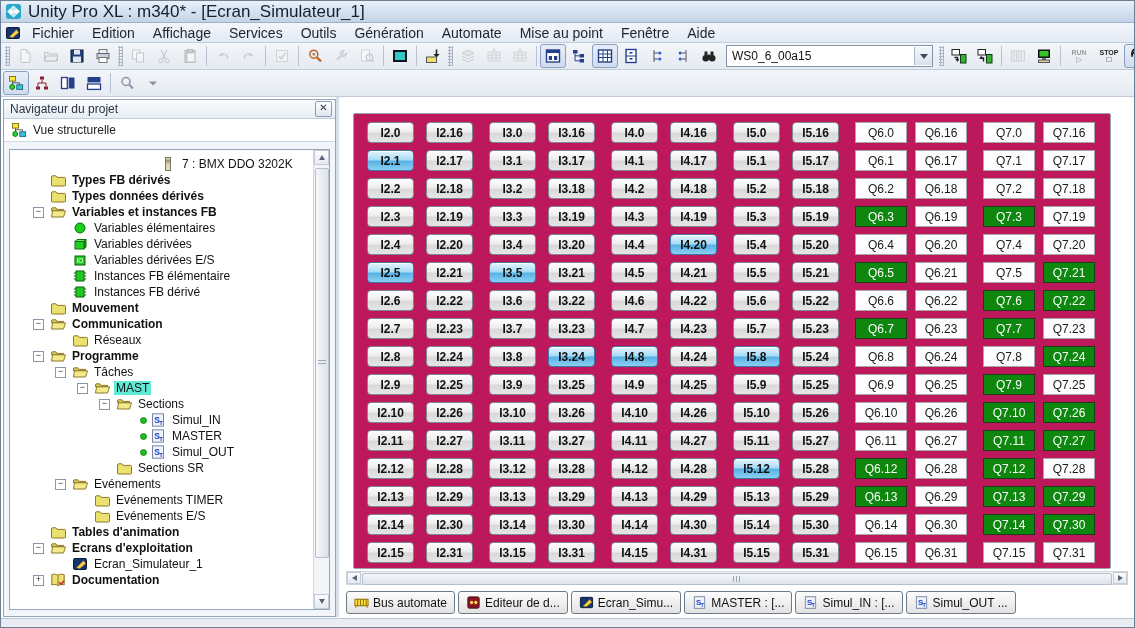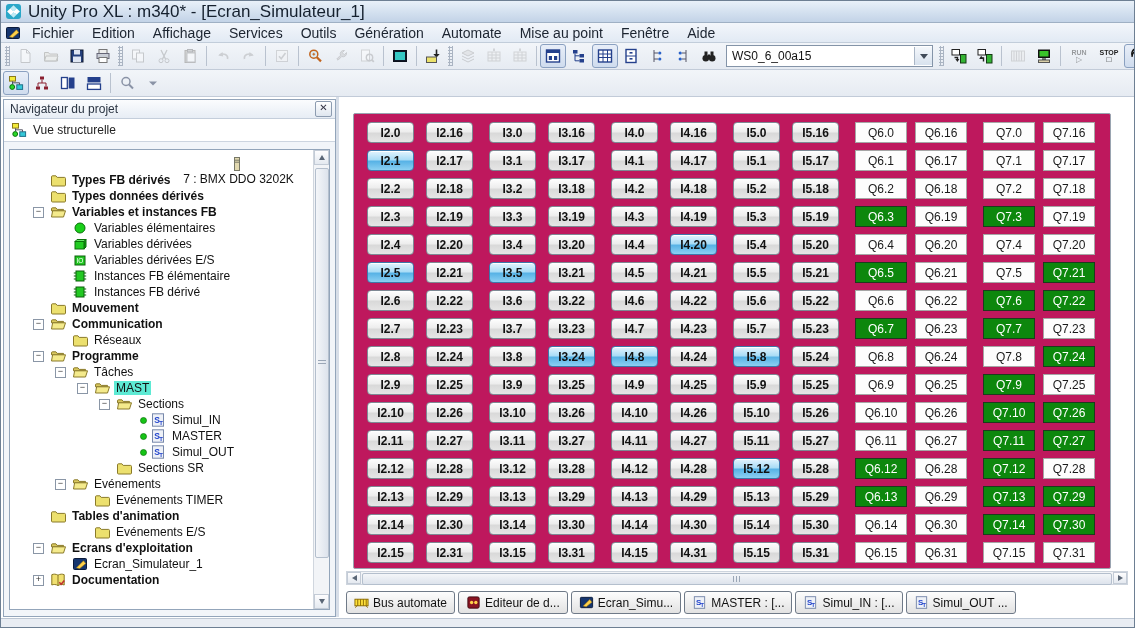--- a/index.html
+++ b/index.html
@@ -429,21 +429,21 @@
           <rect x="1.5" y="1.5" width="6" height="4.6" fill="#f2ea3a" stroke="#8a7a1a"></rect>
           <rect x="8.8" y="9.8" width="5.8" height="4.6" fill="#35c8d8" stroke="#20708a"></rect>
           <circle cx="4.2" cy="12" r="2.4" fill="#2ad82a" stroke="#0a700a"></circle>
           <path d="M4.5 6.3v2.8M4.5 7.8h7v2" fill="none" stroke="#556"></path>
         </svg>
       </span>
     <span>Vue structurelle</span>
   </div>
   <div id="tree">
     <div id="treerows" style="position:absolute;left:0;top:6px;right:16px;">
-        <div class="trow" style="padding-left: 150px; flex-direction: column;">
+        <div class="trow" style="padding-left: 150px;">
           <span class="ticon16">
             <svg viewBox="0 0 16 16" xmlns="http://www.w3.org/2000/svg">
               <rect x="5.5" y="1.5" width="5" height="13" fill="#e2d9b0" stroke="#776"></rect>
               <path d="M5.5 4.2h5M5.5 6.2h5" stroke="#776"></path>
             </svg>
           </span>
           <span class="lbl">7 : BMX DDO 3202K</span>
         </div>
         <div class="trow bold" style="padding-left: 40px;">
           <span class="ticon16">
@@ -646,35 +646,35 @@
           <span class="lbl">Evénements</span>
         </div>
         <div class="trow" style="padding-left: 84px;">
           <span class="ticon16">
             <svg viewBox="0 0 16 16" xmlns="http://www.w3.org/2000/svg">
               <path d="M1.5 4.8c0-.6.4-1 1-1h3.4l1.3 1.6h7.3c.6 0 1 .4 1 1v6.6c0 .6-.4 1-1 1h-12c-.6 0-1-.4-1-1z" fill="#ece06e" stroke="#8a7a2a"></path>
             </svg>
           </span>
           <span class="lbl">Evénements TIMER</span>
         </div>
+        <div class="trow" style="padding-left: 84px;">
+          <span class="ticon16">
+            <svg viewBox="0 0 16 16" xmlns="http://www.w3.org/2000/svg">
+              <path d="M1.5 4.8c0-.6.4-1 1-1h3.4l1.3 1.6h7.3c.6 0 1 .4 1 1v6.6c0 .6-.4 1-1 1h-12c-.6 0-1-.4-1-1z" fill="#ece06e" stroke="#8a7a2a"></path>
+            </svg>
+          </span>
+          <span class="lbl">Evénements E/S</span>
+        </div>
         <div class="trow bold" style="padding-left: 40px;">
           <span class="ticon16">
             <svg viewBox="0 0 16 16" xmlns="http://www.w3.org/2000/svg">
               <path d="M1.5 4.8c0-.6.4-1 1-1h3.4l1.3 1.6h7.3c.6 0 1 .4 1 1v6.6c0 .6-.4 1-1 1h-12c-.6 0-1-.4-1-1z" fill="#ece06e" stroke="#8a7a2a"></path>
             </svg>
           </span>
           <span class="lbl">Tables d'animation</span>
-        </div>
-        <div class="trow" style="padding-left: 84px;">
-          <span class="ticon16">
-            <svg viewBox="0 0 16 16" xmlns="http://www.w3.org/2000/svg">
-              <path d="M1.5 4.8c0-.6.4-1 1-1h3.4l1.3 1.6h7.3c.6 0 1 .4 1 1v6.6c0 .6-.4 1-1 1h-12c-.6 0-1-.4-1-1z" fill="#ece06e" stroke="#8a7a2a"></path>
-            </svg>
-          </span>
-          <span class="lbl">Evénements E/S</span>
         </div>
         <div class="trow bold" style="padding-left: 40px;">
           <span class="exp" style="left: 23px;">−</span>
           <span class="ticon16">
             <svg viewBox="0 0 16 16" xmlns="http://www.w3.org/2000/svg">
               <path d="M1.5 4.8c0-.6.4-1 1-1h3.4l1.3 1.6h6.3v1.4h-12z" fill="#d9c85e" stroke="#8a7a2a"></path>
               <path d="M2.6 6.8h12.9l-2 6.2H1.5z" fill="#f4ea8c" stroke="#8a7a2a"></path>
             </svg>
           </span>
           <span class="lbl">Ecrans d'exploitation</span>

